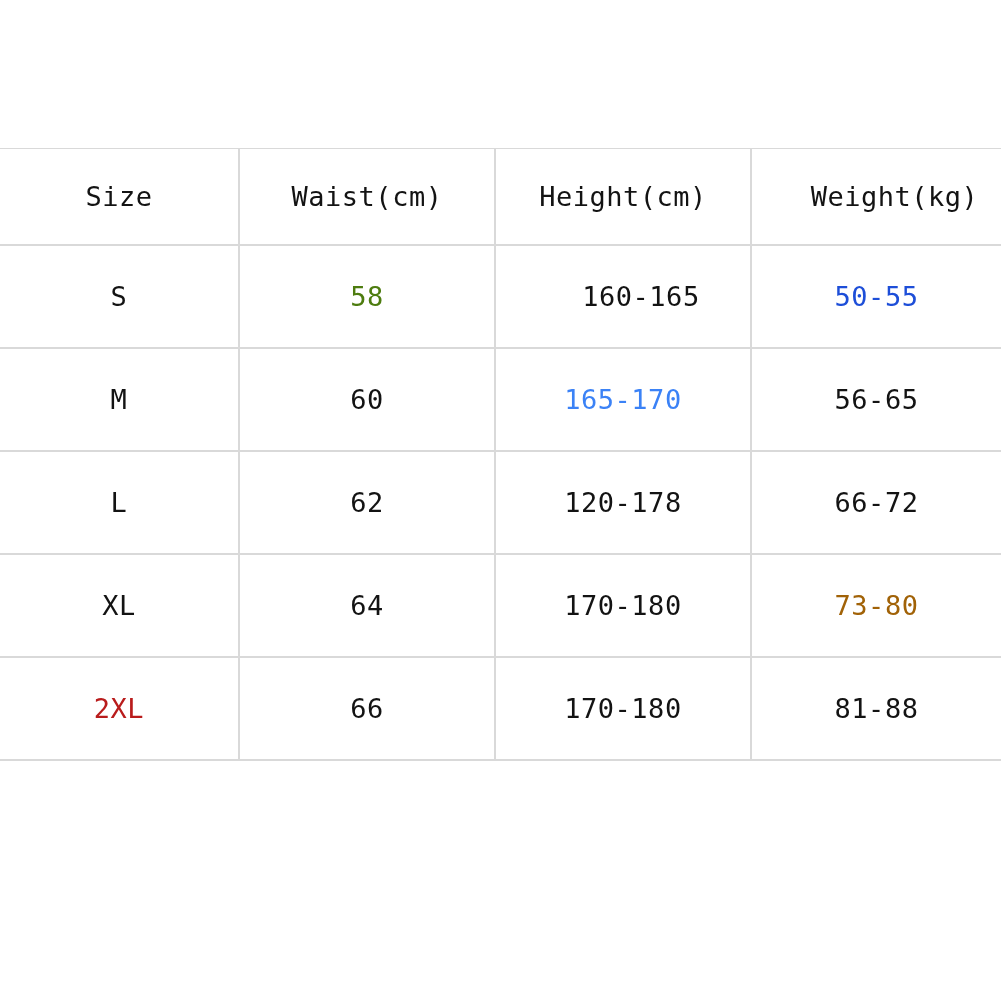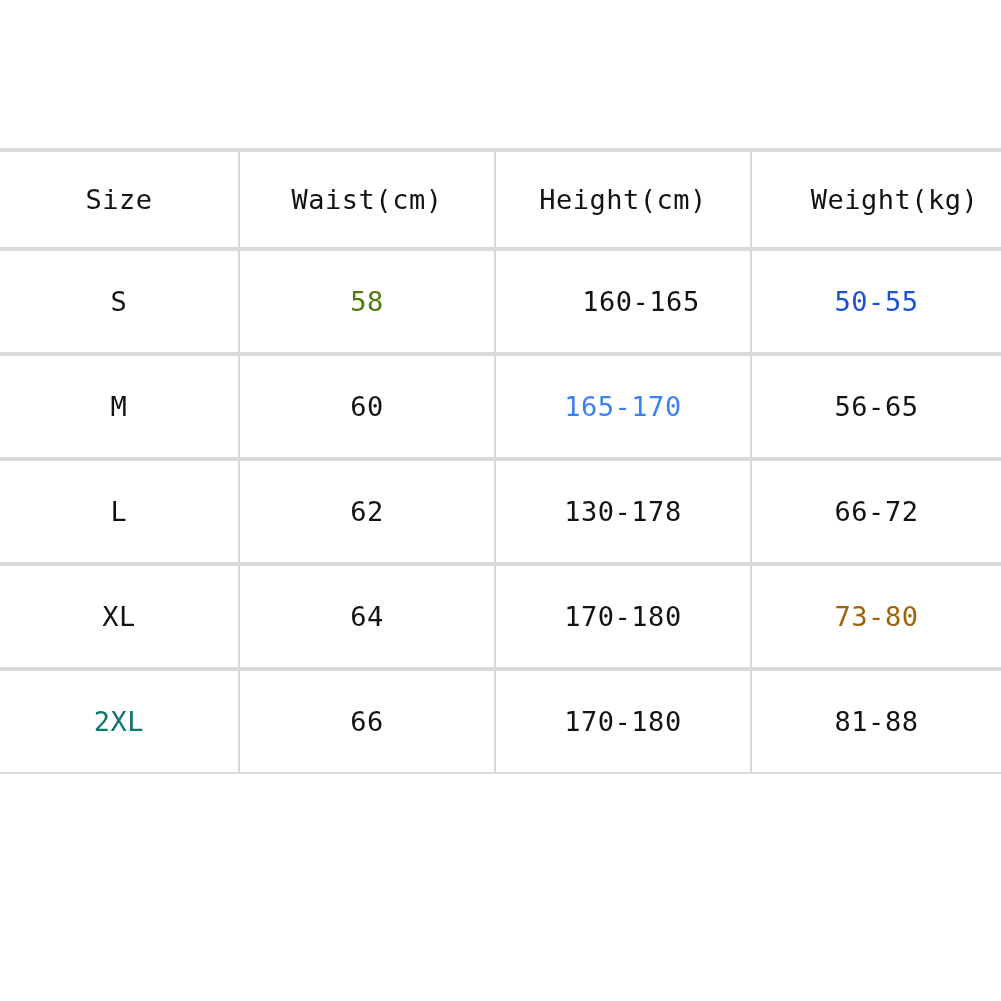--- a/index.html
+++ b/index.html
@@ -37,21 +37,21 @@
     background: #ffffff;
   }
 
   table.size-table col.col-size   { width: 239px; }
   table.size-table col.col-waist  { width: 256px; }
   table.size-table col.col-height { width: 256px; }
   table.size-table col.col-weight { width: 250px; }
 
   table.size-table th,
   table.size-table td {
-    border-top: 4px solid #84cc16;
+    border-top: 1px solid #84cc16;
     border-bottom: 2px solid #d9d9d9;
     border-left: 2px solid #d9d9d9;
     border-right: none;
     text-align: center;
     vertical-align: middle;
     color: #131313;
     font-weight: 400;
     font-family: "DejaVu Sans Mono", "Liberation Mono", monospace;
     letter-spacing: 0.5px;
     padding: 0;
@@ -111,31 +111,31 @@
         </tr>
         <tr>
           <td class="cell-size" style="color: rgb(19, 19, 19); border-top-color: rgb(217, 217, 217); border-bottom-color: rgb(217, 217, 217);">M</td>
           <td style="color: rgb(19, 19, 19); border-top-color: rgb(217, 217, 217); border-bottom-color: rgb(217, 217, 217); border-left-color: rgb(217, 217, 217); margin-top: 8px;">60</td>
           <td style="color: #3b82f6; border-top-color: rgb(217, 217, 217); border-bottom-color: rgb(217, 217, 217); border-left-color: rgb(217, 217, 217);">165-170</td>
           <td style="color: rgb(19, 19, 19); border-top-color: rgb(217, 217, 217); border-bottom-color: rgb(217, 217, 217); border-left-color: rgb(217, 217, 217);">56-65</td>
         </tr>
         <tr>
           <td class="cell-size" style="color: rgb(19, 19, 19); border-top-color: rgb(217, 217, 217); border-bottom-color: rgb(217, 217, 217);">L</td>
           <td style="color: rgb(19, 19, 19); border-top-color: rgb(217, 217, 217); border-bottom-color: rgb(217, 217, 217); border-left-color: rgb(217, 217, 217);">62</td>
-          <td style="color: rgb(19, 19, 19); border-top-color: rgb(217, 217, 217); border-bottom-color: rgb(217, 217, 217); border-left-color: rgb(217, 217, 217);">130-178</td>
+          <td style="color: rgb(19, 19, 19); border-top-color: rgb(217, 217, 217); border-bottom-color: rgb(217, 217, 217); border-left-color: rgb(217, 217, 217);">120-178</td>
           <td style="color: rgb(19, 19, 19); border-top-color: rgb(217, 217, 217); border-bottom-color: rgb(217, 217, 217); border-left-color: rgb(217, 217, 217);">66-72</td>
         </tr>
         <tr>
           <td class="cell-size" style="color: rgb(19, 19, 19); border-top-color: rgb(217, 217, 217); border-bottom-color: rgb(217, 217, 217);">XL</td>
           <td style="color: rgb(19, 19, 19); border-top-color: rgb(217, 217, 217); border-bottom-color: rgb(217, 217, 217); border-left-color: rgb(217, 217, 217);">64</td>
           <td style="color: rgb(19, 19, 19); border-top-color: rgb(217, 217, 217); border-bottom-color: rgb(217, 217, 217); border-left-color: rgb(217, 217, 217);">170-180</td>
           <td style="color: #a16207; border-top-color: rgb(217, 217, 217); border-bottom-color: rgb(217, 217, 217); border-left-color: rgb(217, 217, 217);">73-80</td>
         </tr>
         <tr>
-          <td class="cell-size" style="color: #0f766e; border-top-color: rgb(217, 217, 217); border-bottom-color: rgb(217, 217, 217); margin-top: 16px;">2XL</td>
+          <td class="cell-size" style="color: #b91c1c; border-top-color: rgb(217, 217, 217); border-bottom-color: rgb(217, 217, 217); margin-top: 16px;">2XL</td>
           <td style="color: rgb(19, 19, 19); border-top-color: rgb(217, 217, 217); border-bottom-color: rgb(217, 217, 217); border-left-color: rgb(217, 217, 217);">66</td>
           <td style="color: rgb(19, 19, 19); border-top-color: rgb(217, 217, 217); border-bottom-color: rgb(217, 217, 217); border-left-color: rgb(217, 217, 217);">170-180</td>
           <td style="color: rgb(19, 19, 19); border-top-color: rgb(217, 217, 217); border-bottom-color: rgb(217, 217, 217); border-left-color: rgb(217, 217, 217);">81-88</td>
         </tr>
       </tbody>
     </table>
   </div>
 
 </div>
 

